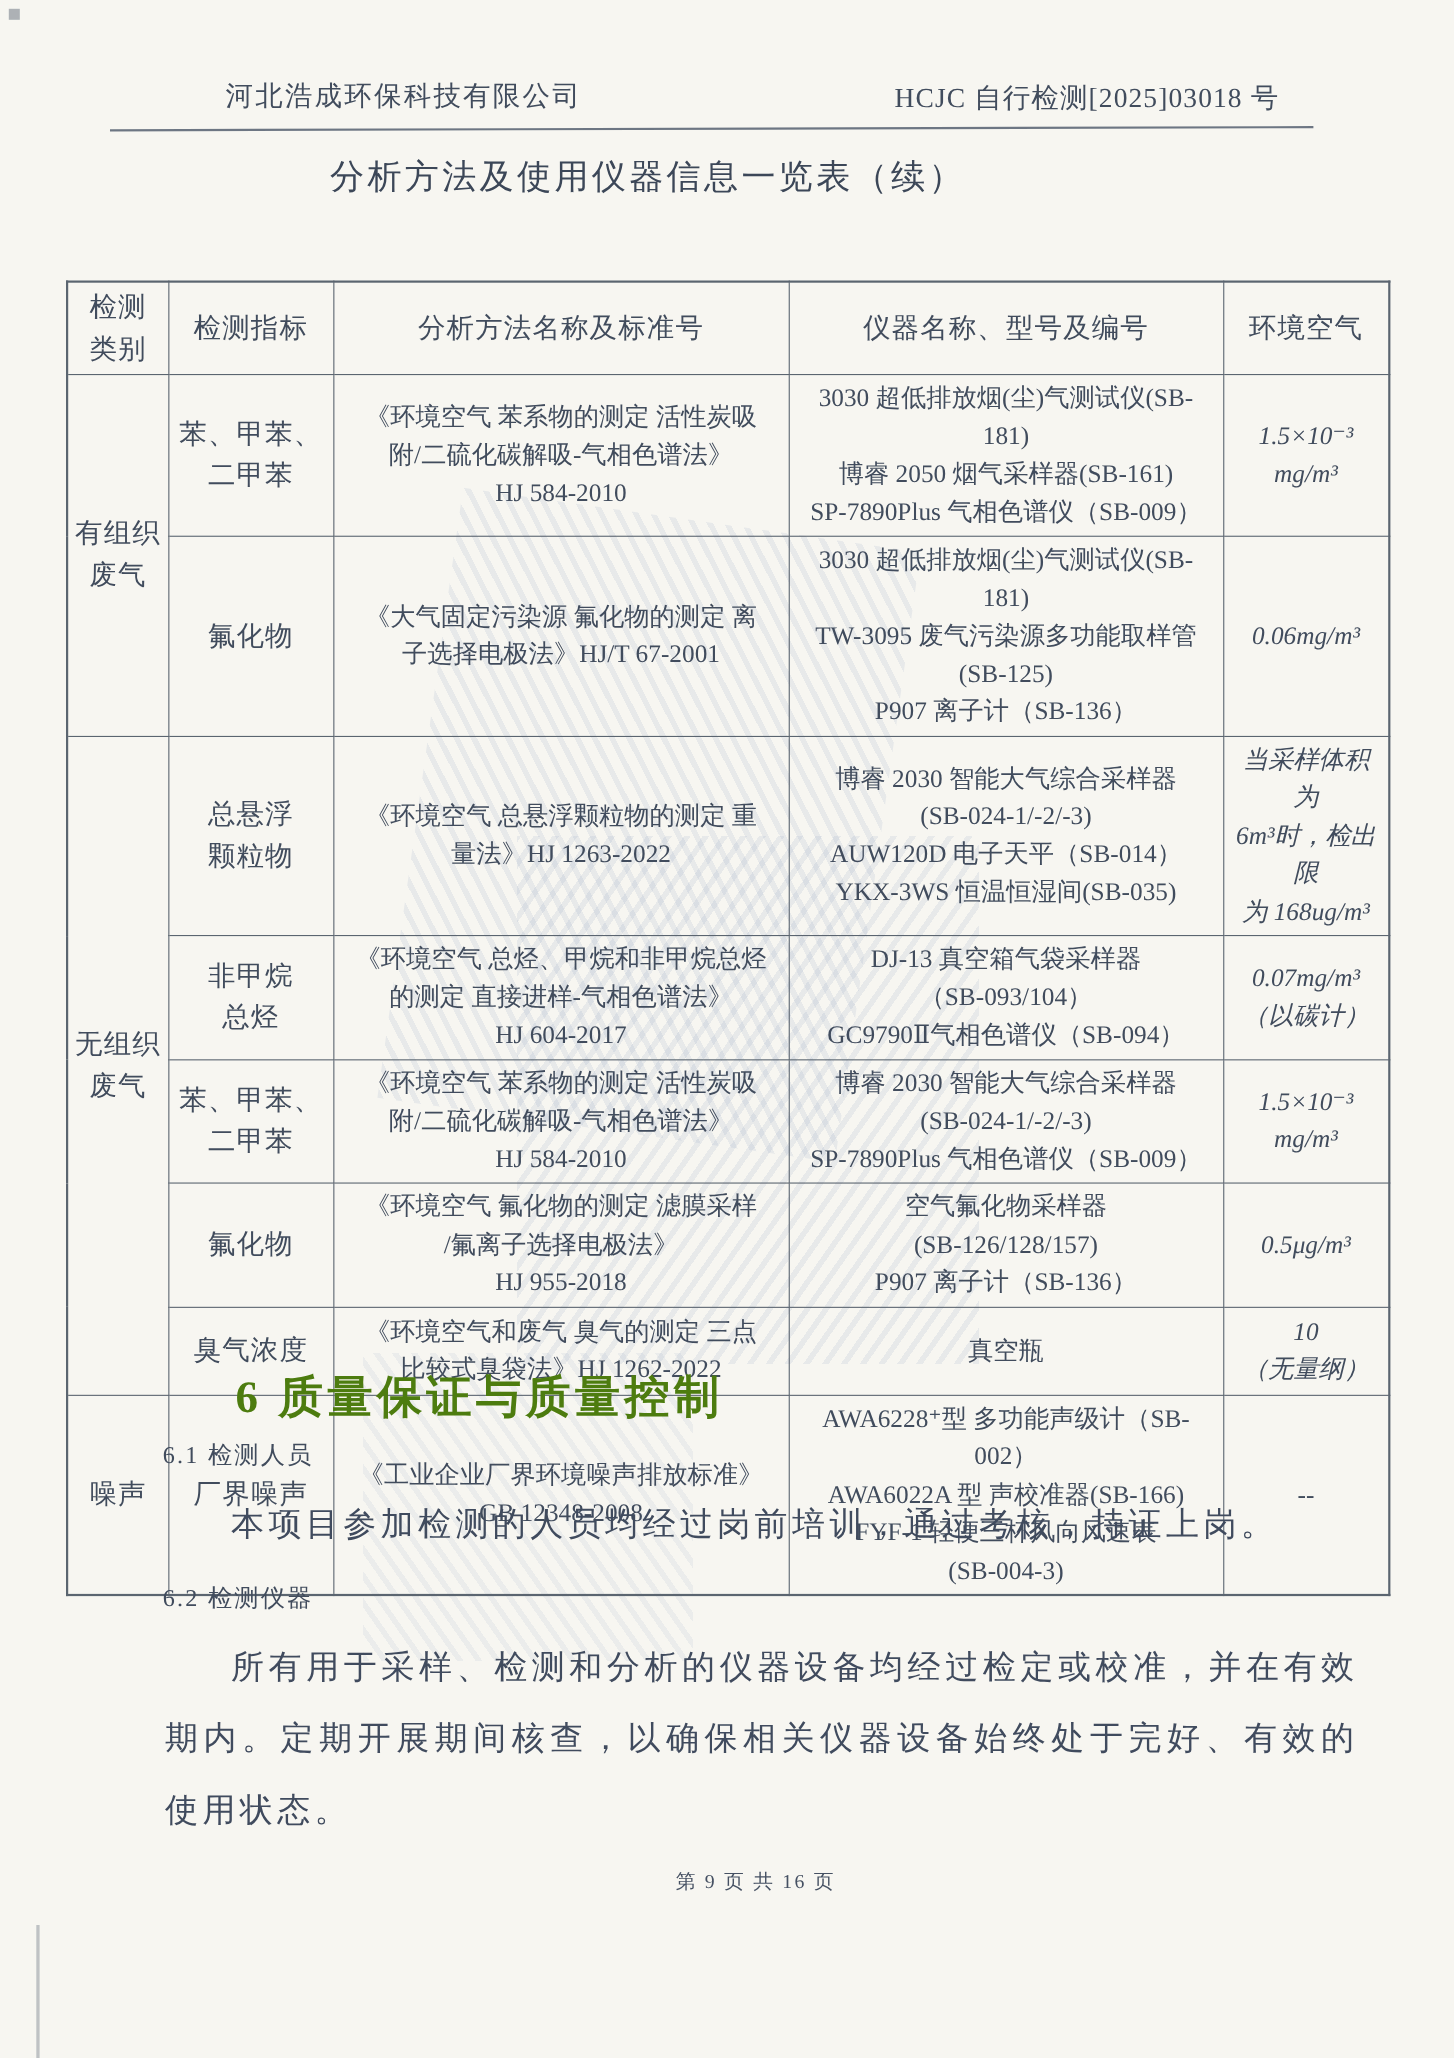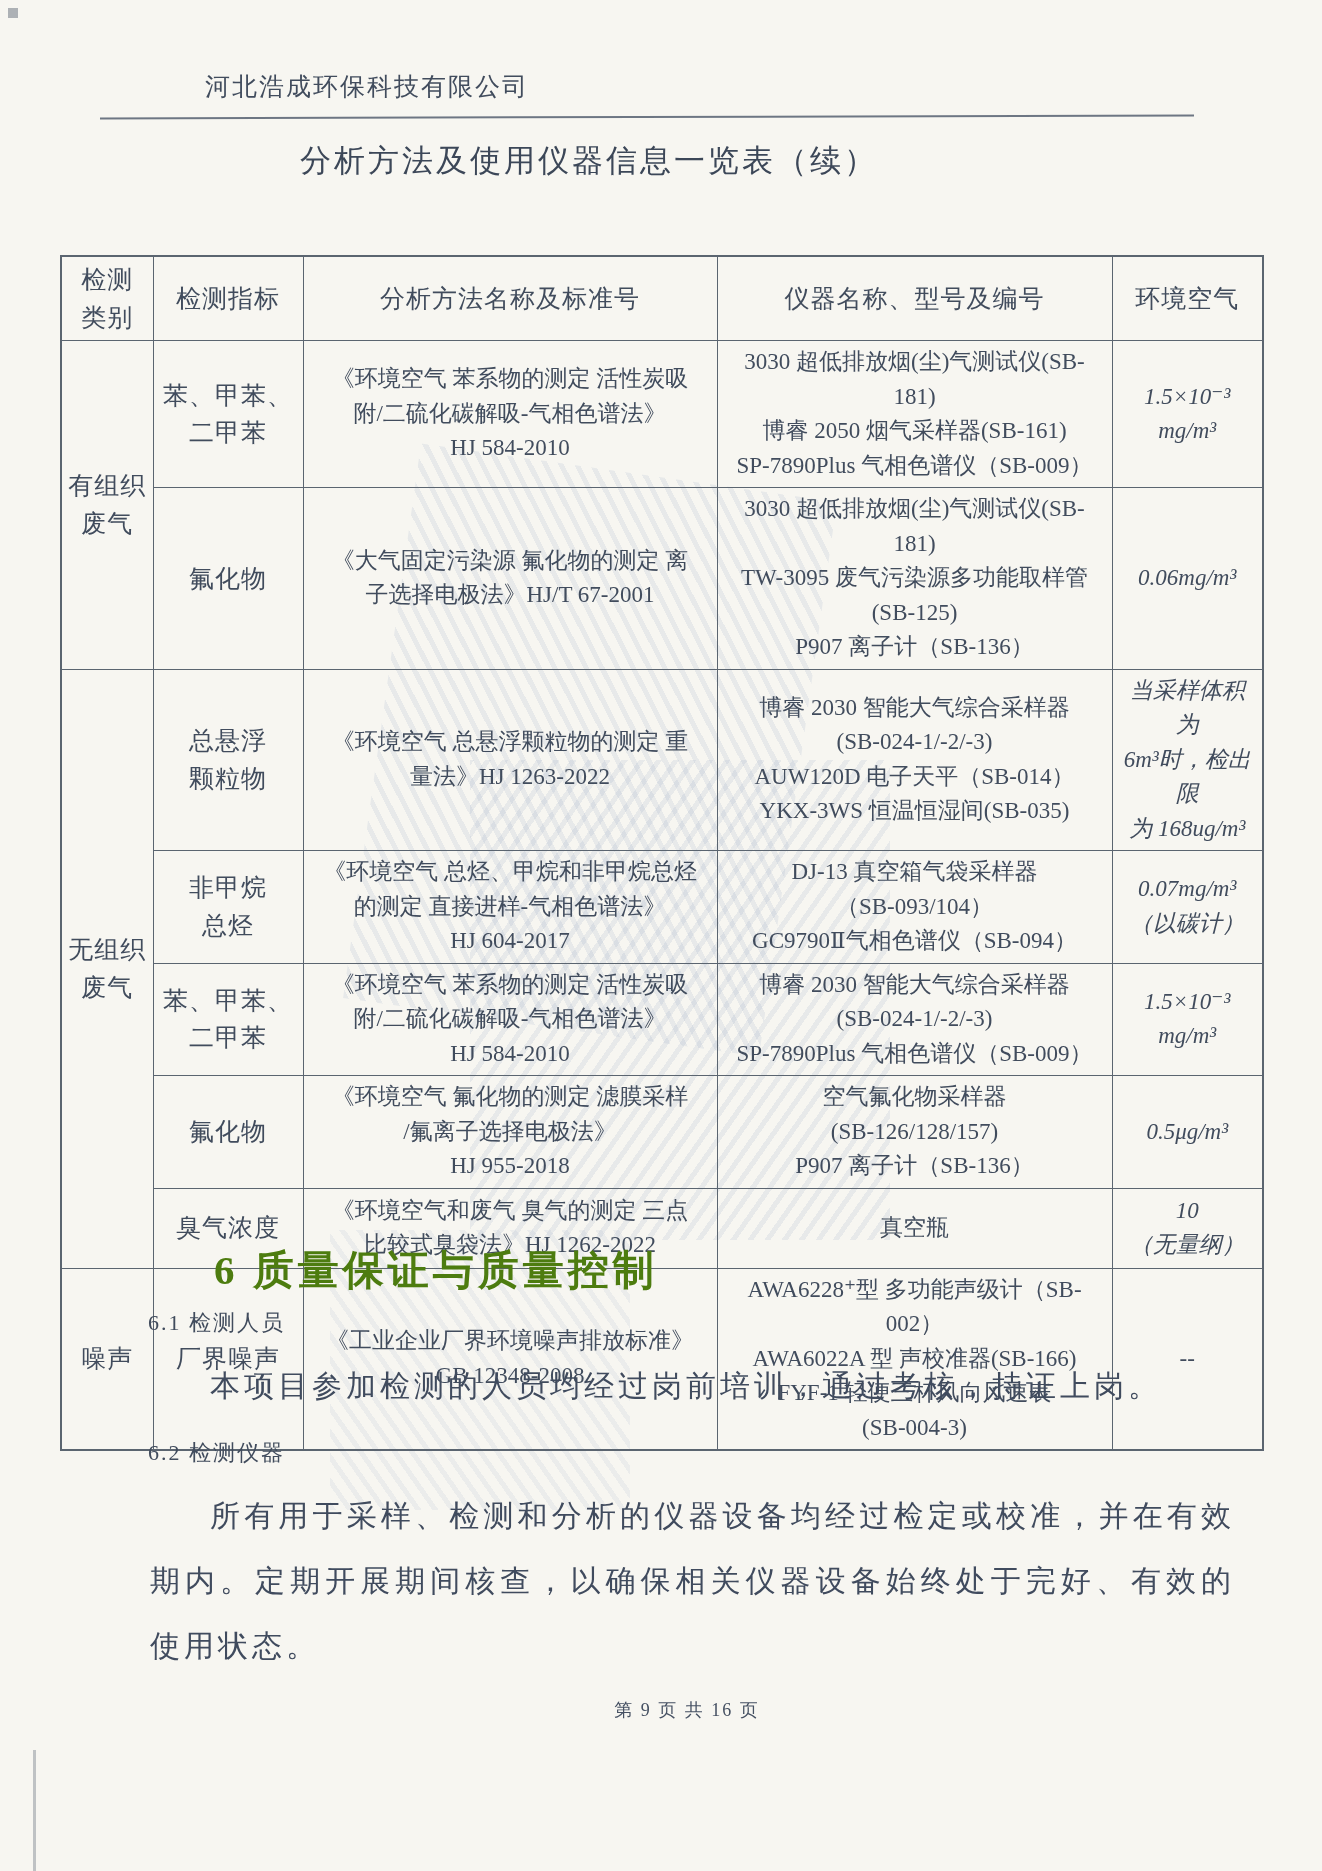--- a/index.html
+++ b/index.html
@@ -61,20 +61,21 @@
 
 <div class="page">
 
   <div class="wm" style="left:380px;top:470px;width:420px;height:560px;transform:rotate(8deg);"></div>
   <div class="wm wm3" style="left:470px;top:760px;width:420px;height:480px;"></div>
   <div class="wm" style="left:330px;top:1230px;width:300px;height:280px;opacity:0.10;"></div>
   <div class="artifact" style="left:33px;top:1750px;width:3px;height:121px;opacity:0.6;"></div>
   <div class="artifact" style="left:8px;top:8px;width:10px;height:10px;opacity:0.8;"></div>
 
   <div class="hdr-left">河北浩成环保科技有限公司</div>
+  <div class="hdr-right">HCJC 自行检测[2025]03018 号</div>
   <div class="hdr-rule"></div>
 
   <div class="title">分析方法及使用仪器信息一览表（续）</div>
 
   <table class="mtable">
     <colgroup>
       <col style="width:92px">
         <col style="width:150px">
         <col style="width:414px">
         <col style="width:395px">

